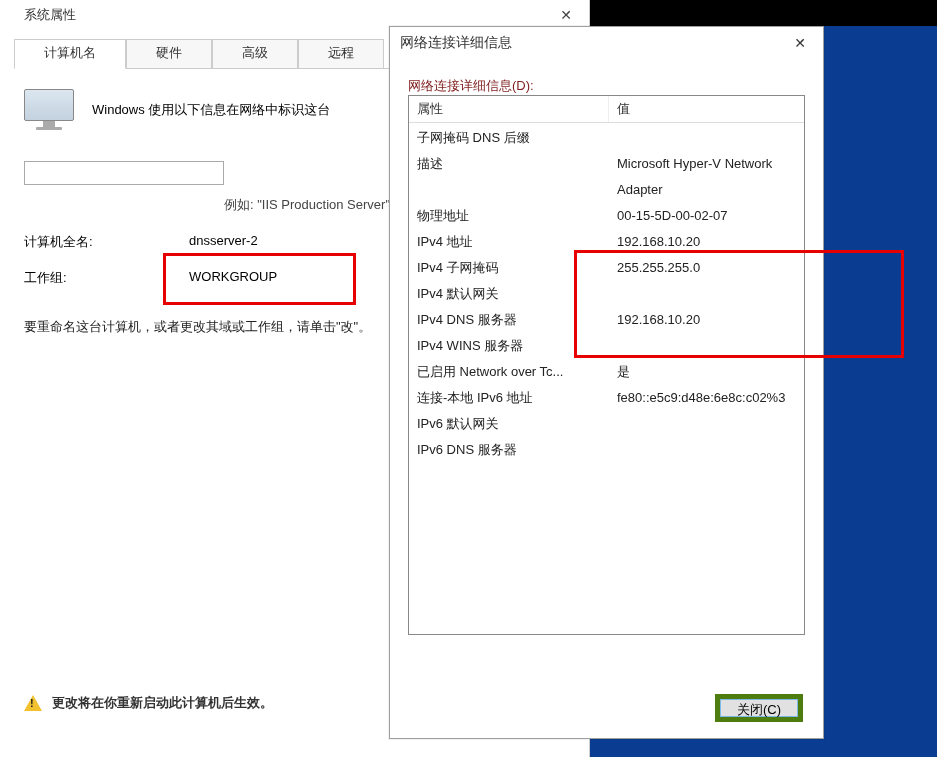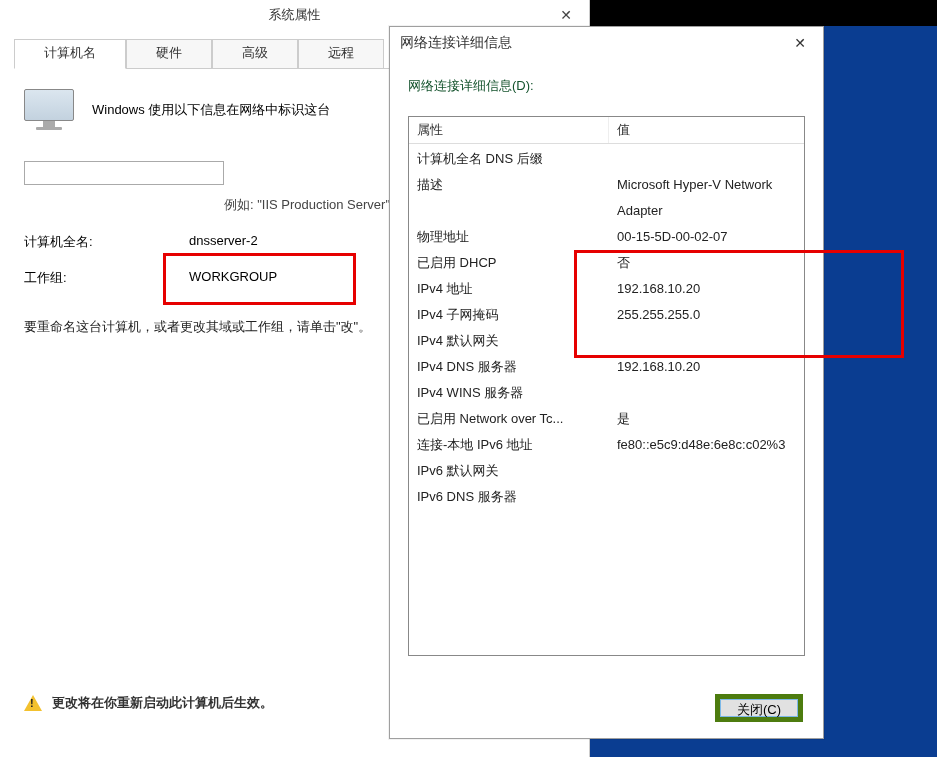--- a/index.html
+++ b/index.html
@@ -39,21 +39,20 @@
     border-right: 1px solid #ccc;
   }
   .sp-titlebar {
     display: flex;
     align-items: center;
     height: 30px;
     padding: 0 24px;
     font-size: 13px;
     color: #333;
     position: relative;
-    justify-content: center;
   }
   .sp-close {
     position: absolute;
     right: 0; top: 0;
     width: 46px; height: 30px;
     display: flex; align-items: center; justify-content: center;
     font-size: 14px;
     color: #444;
   }
   .sp-tabs {
@@ -193,22 +192,22 @@
     right: 0; top: 0;
     width: 46px; height: 32px;
     display: flex; align-items: center; justify-content: center;
     font-size: 14px;
     color: #333;
   }
   .nd-body {
     padding: 18px 18px 10px 18px;
   }
   .nd-caption {
-    margin-bottom: 21px;
-    color: #14532d;
+    margin-bottom: 0;
+    color: #7f1d1d;
   }
   .nd-list {
     border: 1px solid #888;
     height: 540px;
     overflow: hidden;
     position: relative;
     background: #fff;
   }
   .nd-header {
     display: flex;
@@ -319,36 +318,32 @@
   <div class="nd-body">
     <div class="nd-caption">网络连接详细信息(D):</div>
 
     <div class="nd-list">
       <div class="nd-header">
         <div class="col col1">属性</div>
         <div class="col">值</div>
       </div>
       <div class="nd-rows" id="nd-rows">
           <div class="nd-row">
-            <div class="c1">计算机全名 DNS 后缀</div>
+            <div class="c1">子网掩码 DNS 后缀</div>
             <div class="c2"></div>
           </div>
           <div class="nd-row">
             <div class="c1">描述</div>
             <div class="c2">Microsoft Hyper-V Network Adapter</div>
           </div>
           <div class="nd-row">
             <div class="c1">物理地址</div>
             <div class="c2">00-15-5D-00-02-07</div>
           </div>
           <div class="nd-row">
-            <div class="c1">已启用 DHCP</div>
-            <div class="c2">否</div>
-          </div>
-          <div class="nd-row">
             <div class="c1">IPv4 地址</div>
             <div class="c2">192.168.10.20</div>
           </div>
           <div class="nd-row">
             <div class="c1">IPv4 子网掩码</div>
             <div class="c2">255.255.255.0</div>
           </div>
           <div class="nd-row">
             <div class="c1">IPv4 默认网关</div>
             <div class="c2"></div>

